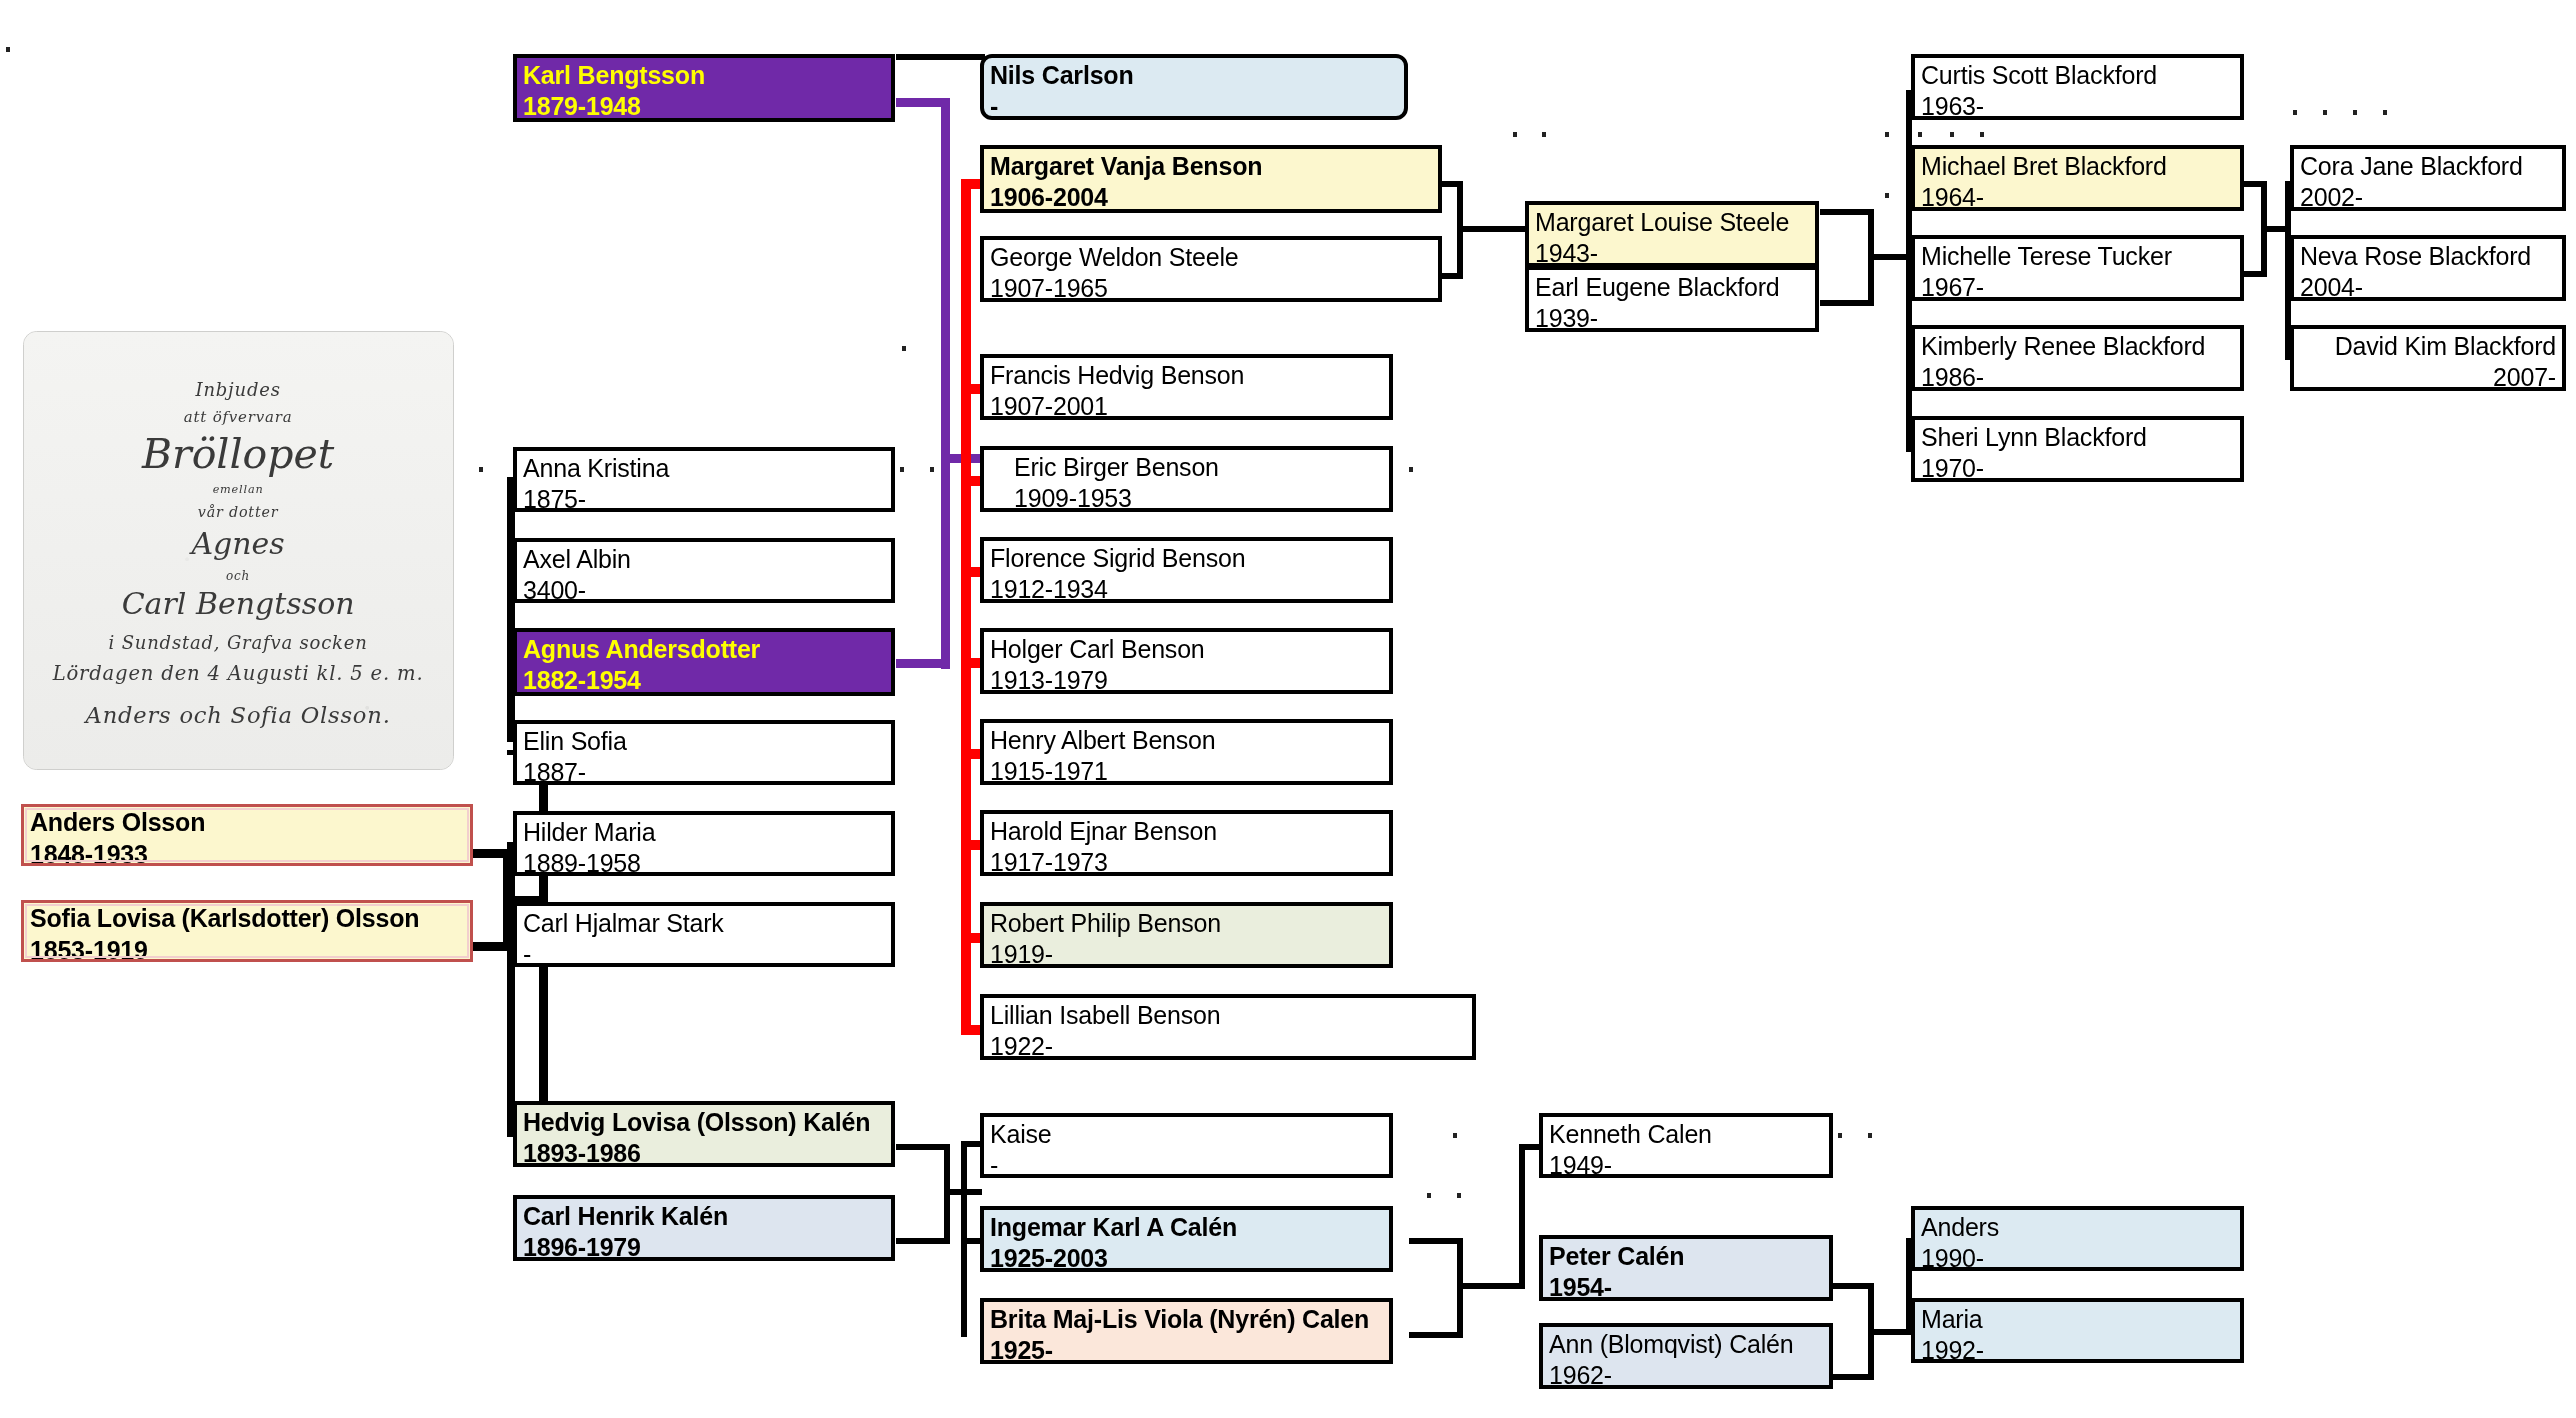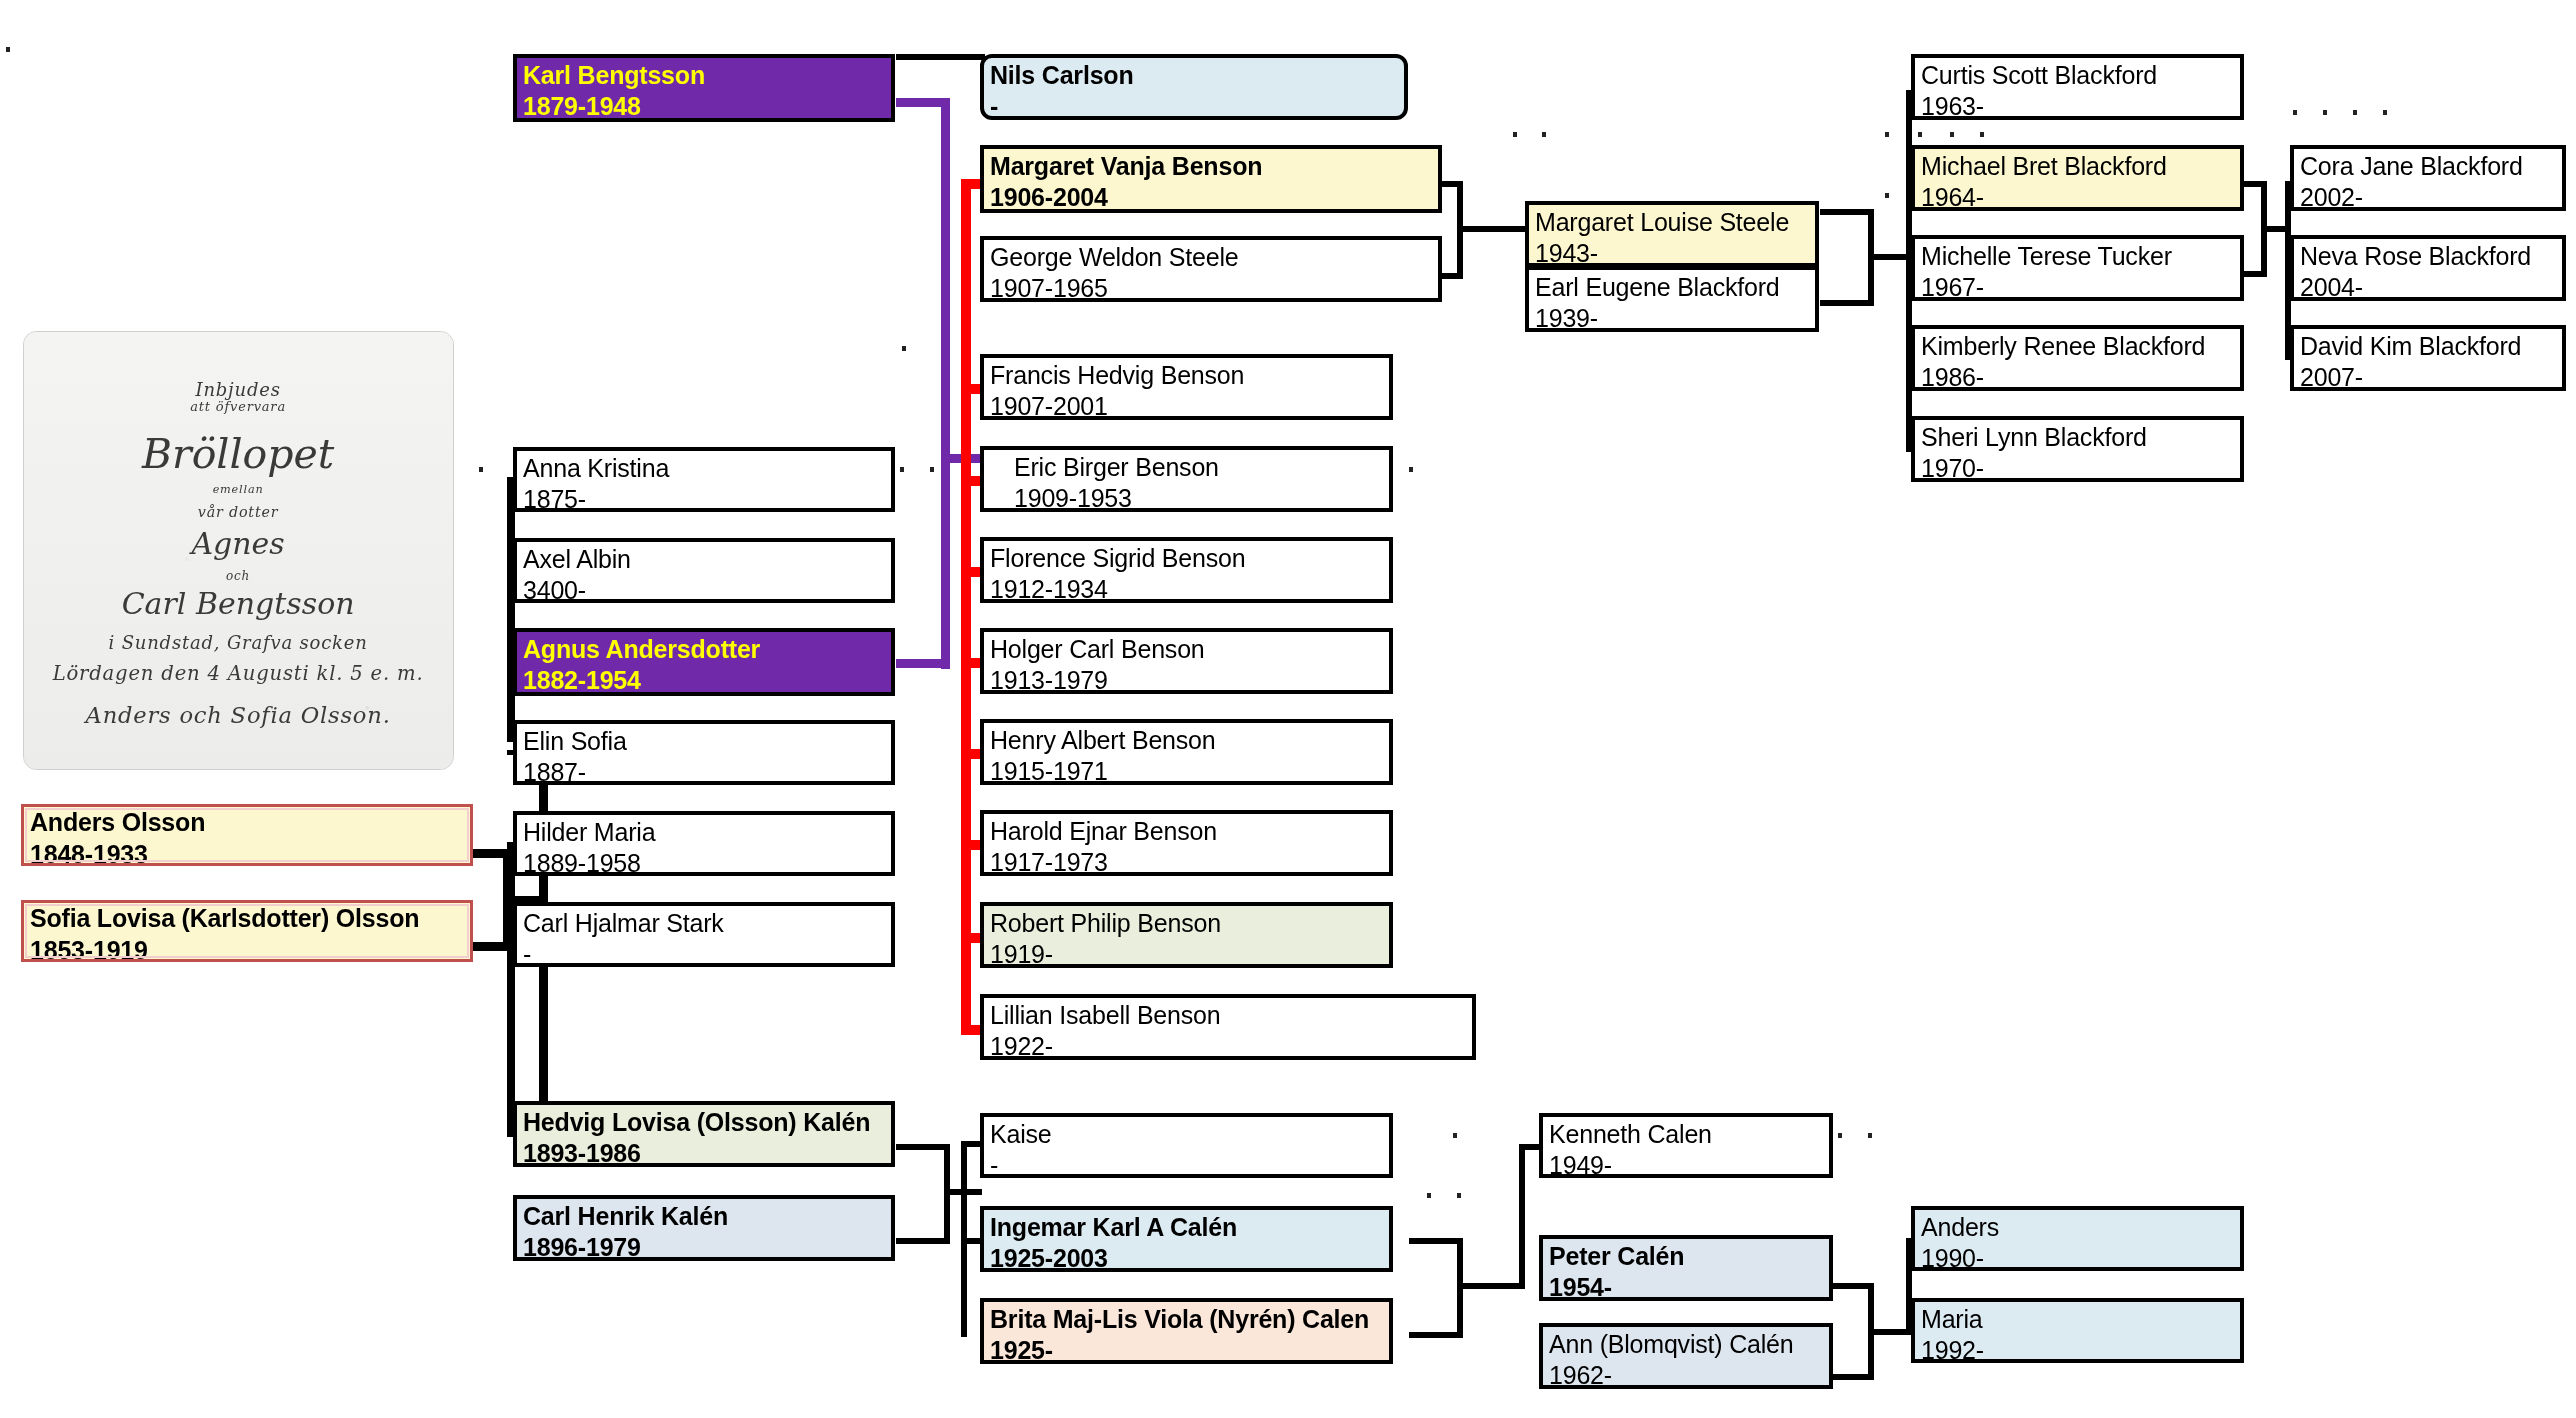--- a/index.html
+++ b/index.html
@@ -92,21 +92,21 @@
   }
   #invite .txt{
     position:absolute; left:0; right:0;
     text-align:center;
     color:#3a3a3a;
     font-family:"DejaVu Serif","Liberation Serif",serif;
     font-style:italic;
     white-space:nowrap;
   }
   .iv1{top:47px;  font-size:18px; letter-spacing:0.8px;}
-  .iv2{top:67px; font-size:13px; letter-spacing:0.8px;}
+  .iv2{top:76px; font-size:15px; letter-spacing:0.8px;}
   .iv3{top:98px; font-size:41px; letter-spacing:0px;}
   .iv4{top:151px; font-size:11.3px; letter-spacing:0.8px;}
   .iv5{top:172px; font-size:14.3px; letter-spacing:0.8px;}
   .iv6{top:194px; font-size:30px;}
   .iv7{top:237px; font-size:12px; letter-spacing:0.8px;}
   .iv8{top:254px; font-size:30px;}
   .iv9{top:300px; font-size:18px; letter-spacing:0.8px;}
   .iv10{top:330px;font-size:19.6px; letter-spacing:0.8px;}
   .iv11{top:370px;font-size:22.6px; letter-spacing:0.8px;}
 </style>
@@ -428,19 +428,19 @@
   <div class="pbox c-white" style="left:2290px; top:145px; width:276px; height:66px;">
     <span class="nm">Cora Jane Blackford</span>
     <span class="dt">2002-</span>
   </div>
 
   <div class="pbox c-white" style="left:2290px; top:235px; width:276px; height:66px;">
     <span class="nm">Neva Rose Blackford</span>
     <span class="dt">2004-</span>
   </div>
 
-  <div class="pbox c-white" style="left:2290px; top:325px; width:276px; height:66px;">
+  <div class="pbox c-white" style="left:2290px; top:325px; width:276px; height:66px;text-align:right;">
     <span class="nm">David Kim Blackford</span>
     <span class="dt">2007-</span>
   </div>
 
 </div>
 
 
 </body></html>

